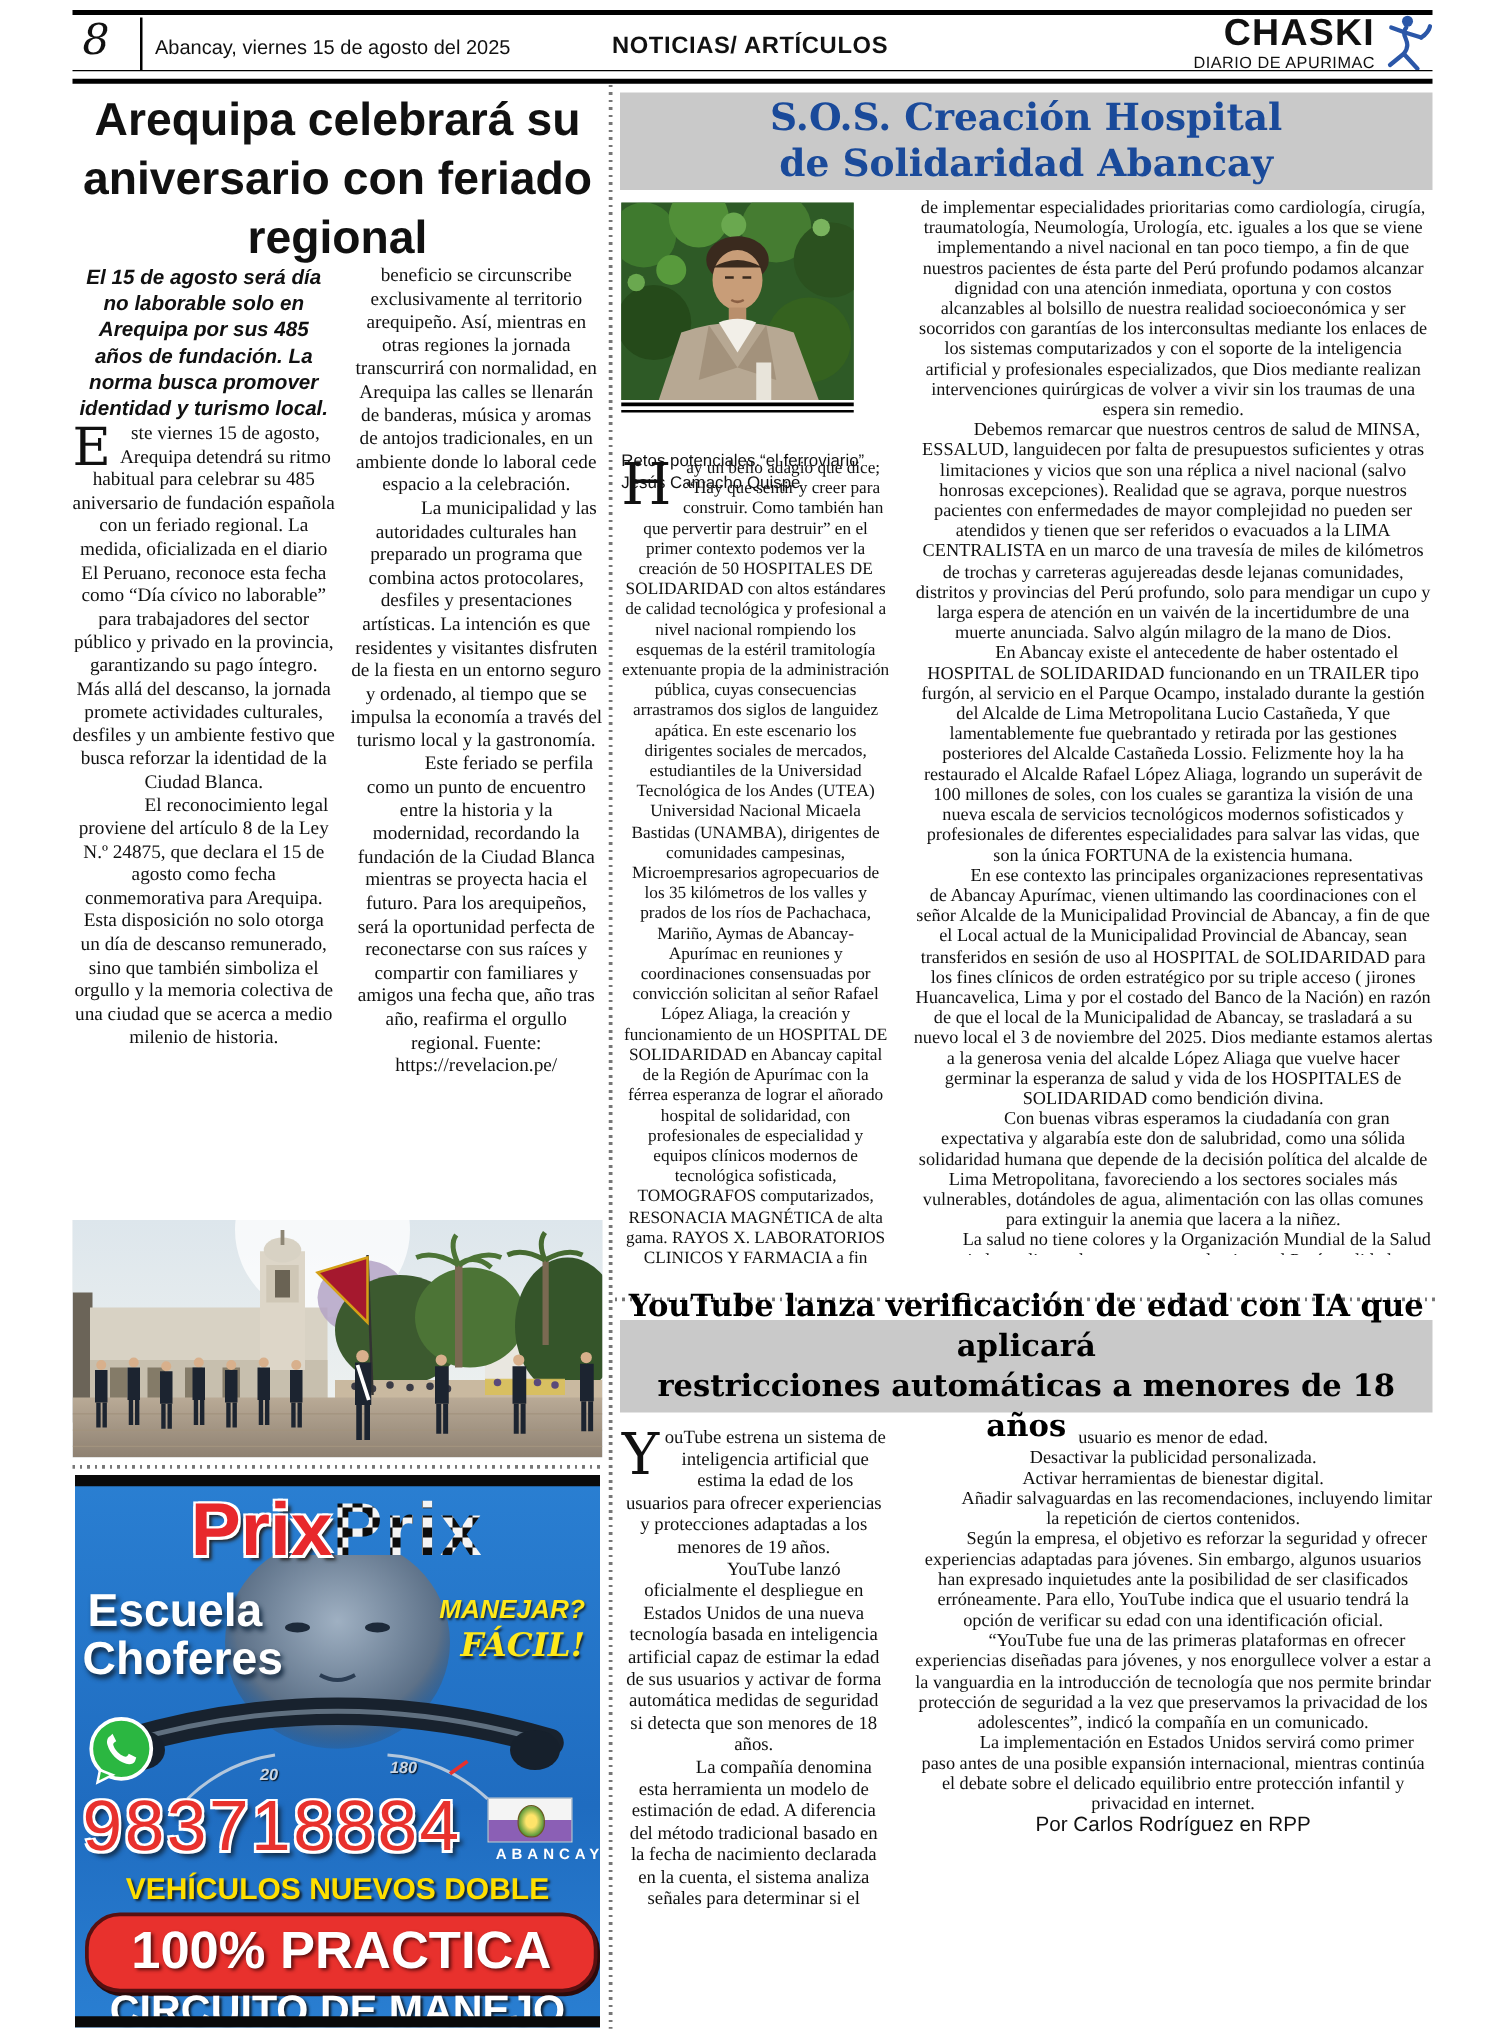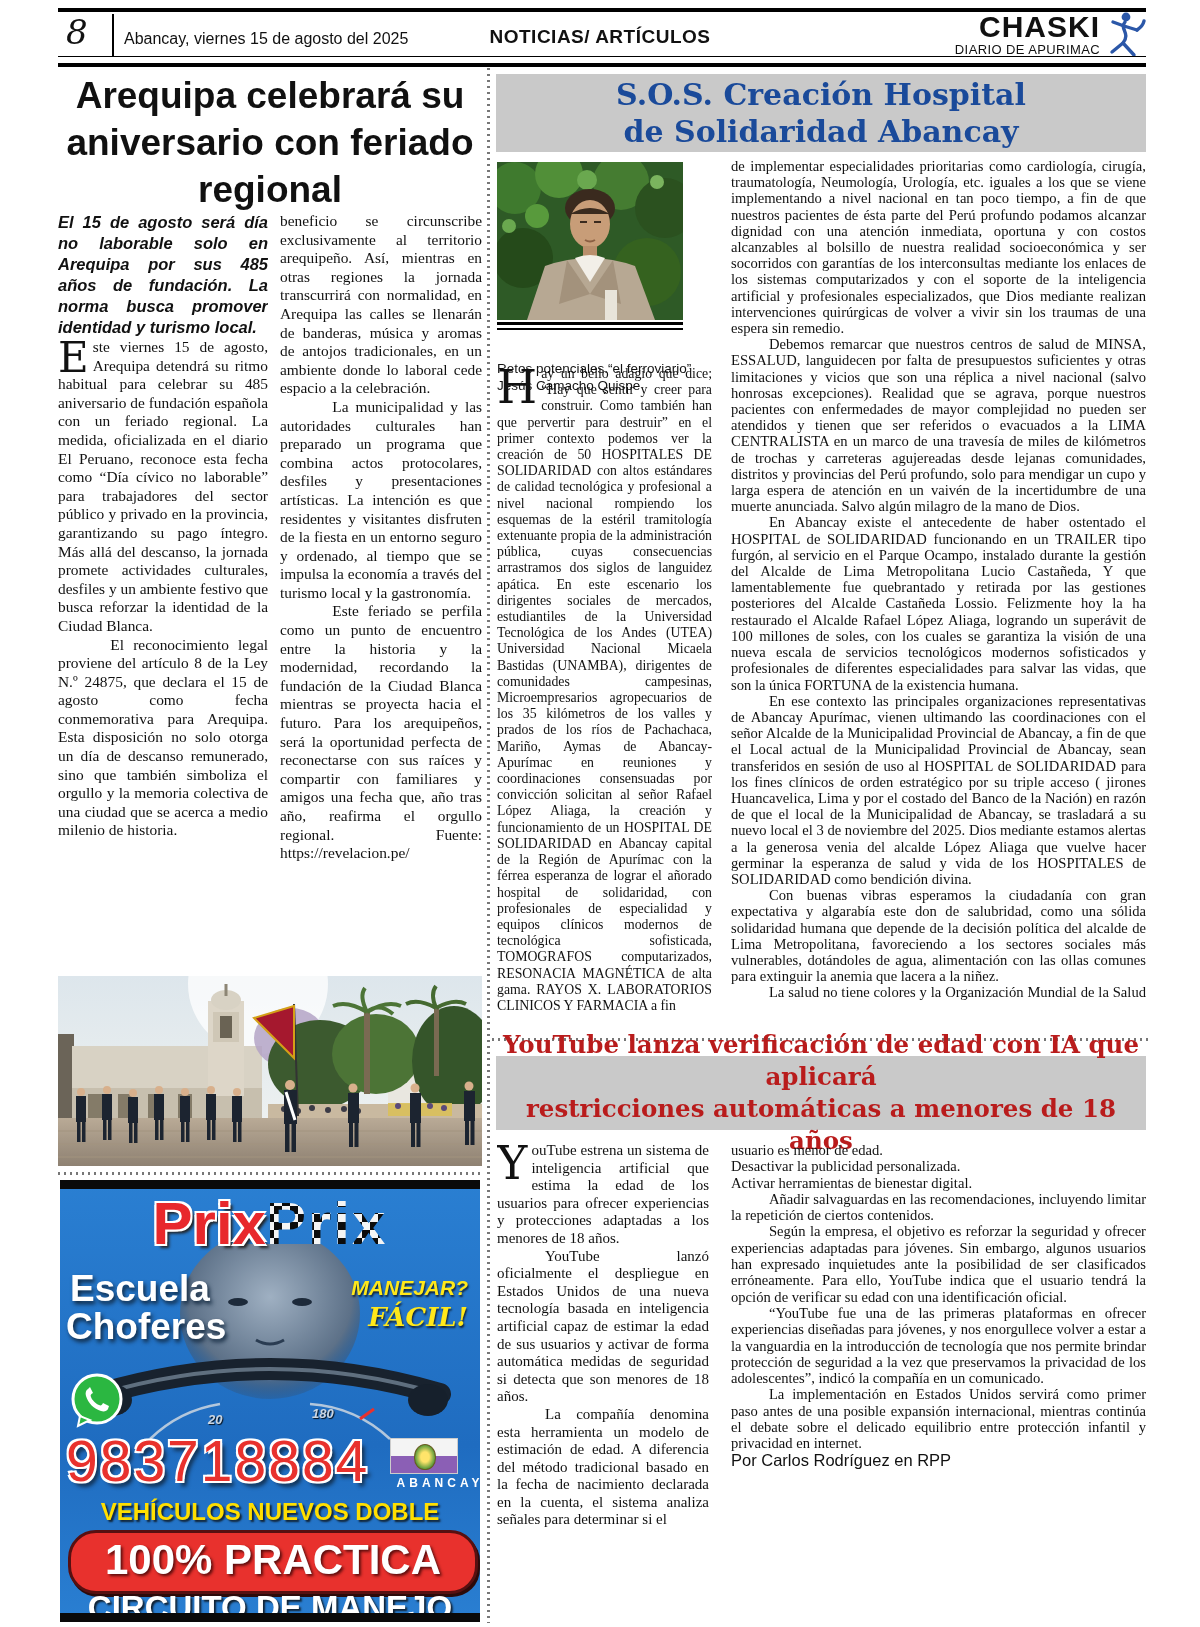--- a/index.html
+++ b/index.html
@@ -26,21 +26,21 @@
   .hdiv-left{left:58px;top:1172px;width:424px;}
   .hdiv-right{left:492px;top:1038px;width:656px;}
   
   .areq-title{left:58px;top:72px;width:424px;text-align:center;font-size:37px;line-height:47px;
       font-weight:bold;font-family:"Liberation Sans",sans-serif;}
   .areq-col{top:212px;height:762px;overflow:hidden;font-size:15.4px;line-height:18.6px;text-align:justify;}
   .areq-col1{left:58px;width:210px;}
   .areq-col2{left:280px;width:202px;}
   .areq-lead{font-family:"Liberation Sans",sans-serif;font-style:italic;font-weight:bold;
       font-size:16.5px;line-height:21px;margin:0 0 4px 0;}
-  .news p{margin:0;}
+  .news p{margin:0;text-align:center;}
   .ind{text-indent:3.4em;}
   .dropcap{float:left;font-size:42px;line-height:33px;padding:3px 4px 0 0;font-family:"DejaVu Serif",serif;}
   .dropcap.big{font-size:46px;line-height:36px;}
   
   .parade{left:58px;top:976px;width:424px;height:190px;overflow:hidden;background:#dfe6ea;}
   
   .ad{left:60px;top:1180px;width:420px;height:442px;background:linear-gradient(#2a7fd2,#1f6cc0 60%,#2a7fd2);overflow:hidden;}
   .ad-bar{position:absolute;left:0;width:420px;height:9px;background:#0a0a0a;}
   .ad-brand{position:absolute;top:14px;left:0;width:420px;text-align:center;
       font-family:"Liberation Sans",sans-serif;font-weight:bold;font-size:60px;line-height:60px;white-space:nowrap;}
@@ -86,21 +86,21 @@
       font-size:13.5px;line-height:17px;margin-top:28px;}
   .sos-col1{left:497px;top:366px;width:215px;height:646px;overflow:hidden;
       font-size:13.8px;line-height:16.2px;text-align:justify;}
   .sos-col2{left:731px;top:158px;width:415px;height:846px;overflow:hidden;
       font-size:14.6px;line-height:16.2px;text-align:justify;}
   .sos-col2 .ind{text-indent:2.6em;}
   
   .yt-titlebox{left:496px;top:1056px;width:650px;height:74px;background:#c9c9c9;
       display:flex;flex-direction:column;justify-content:center;}
   .yt-titlebox div{text-align:center;font-family:"DejaVu Serif",serif;font-weight:bold;
-      font-size:24.5px;line-height:32px;color:#b91c1c;}
+      font-size:24.5px;line-height:32px;color:#000000;}
   .yt-col1{left:497px;top:1142px;width:212px;height:482px;overflow:hidden;
       font-size:15px;line-height:17.6px;text-align:justify;}
   .yt-col1 .ind{text-indent:3.2em;}
   .yt-col2{left:731px;top:1142px;width:415px;height:482px;overflow:hidden;
       font-size:14.6px;line-height:16.3px;text-align:justify;}
   .yt-col2 .ind{text-indent:2.6em;}
   .yt-byline{font-family:"Liberation Sans",sans-serif;font-size:16.5px;text-align:left;margin-top:2px;}
 </style>
 </head>
 <body>
@@ -378,21 +378,21 @@
     <p class="ind">En ese contexto las principales organizaciones representativas de Abancay Apurímac, vienen ultimando las coordinaciones  con el señor Alcalde de la Municipalidad Provincial de Abancay, a fin de que el Local actual de la Municipalidad Provincial de Abancay, sean transferidos en sesión de uso al HOSPITAL de SOLIDARIDAD para los fines clínicos  de orden estratégico por su triple acceso ( jirones Huancavelica, Lima y por el  costado del Banco de la Nación) en razón de que el local de la Municipalidad de Abancay, se trasladará  a su nuevo local  el 3 de noviembre del 2025. Dios mediante estamos alertas a la generosa venia del alcalde López Aliaga que vuelve hacer germinar la esperanza de salud y vida de los HOSPITALES de SOLIDARIDAD como bendición divina.</p>
     <p class="ind">Con buenas vibras esperamos la ciudadanía con gran expectativa y algarabía este don de salubridad, como una sólida solidaridad humana que depende de la decisión política del alcalde de Lima Metropolitana, favoreciendo a los sectores sociales más vulnerables, dotándoles de agua, alimentación con las ollas comunes para extinguir la anemia que lacera a la niñez.</p>
     <p class="ind">La salud no tiene colores y la Organización Mundial de la Salud anuncia los peligros de una nueva pandemia en el Perú, realidad que nos impone a gestionar el Hospital de Solidaridad, ya que de parte del estado nacional y GORE estamos envueltos en serios problemas con los 47 hospitales paralizados a nivel nacional incluidos los de Apurímac.</p>
   </div>
 
   <div class="abs yt-titlebox">
     <div>YouTube lanza verificación de edad con IA que aplicará</div>
     <div>restricciones automáticas a menores de 18 años</div>
   </div>
   <div class="abs yt-col1 news">
-    <p><span class="dropcap big">Y</span><span>ouTube estrena un sistema de inteligencia artificial que estima la edad de los usuarios para ofrecer experiencias y protecciones adaptadas a los menores de 18 años.</span></p>
+    <p><span class="dropcap big">Y</span><span>ouTube estrena un sistema de inteligencia artificial que estima la edad de los usuarios para ofrecer experiencias y protecciones adaptadas a los menores de 19 años.</span></p>
     <p class="ind">YouTube lanzó oficialmente el despliegue en Estados Unidos de una nueva tecnología basada en inteligencia artificial capaz de estimar la edad de sus usuarios y activar de forma automática medidas de seguridad si detecta que son menores de 18 años.</p>
     <p class="ind">La compañía denomina esta herramienta un modelo de estimación de edad. A diferencia del método tradicional basado en la fecha de nacimiento declarada en la cuenta, el sistema analiza señales para determinar si el</p>
   </div>
   <div class="abs yt-col2 news">
     <p>usuario es menor de edad.</p>
     <p>Desactivar la publicidad personalizada.</p>
     <p>Activar herramientas de bienestar digital.</p>
     <p class="ind">Añadir salvaguardas en las recomendaciones, incluyendo limitar la repetición de ciertos contenidos.</p>
     <p class="ind">Según la empresa, el objetivo es reforzar la seguridad y ofrecer experiencias adaptadas para jóvenes. Sin embargo, algunos usuarios han expresado inquietudes ante la posibilidad de ser clasificados erróneamente. Para ello, YouTube indica que el usuario tendrá la opción de verificar su edad con una identificación oficial.</p>
     <p class="ind">“YouTube fue una de las primeras plataformas en ofrecer experiencias diseñadas para jóvenes, y nos enorgullece volver a estar a la vanguardia en la introducción de tecnología que nos permite brindar protección de seguridad a la vez que preservamos la privacidad de los adolescentes”, indicó la compañía en un comunicado.</p>

